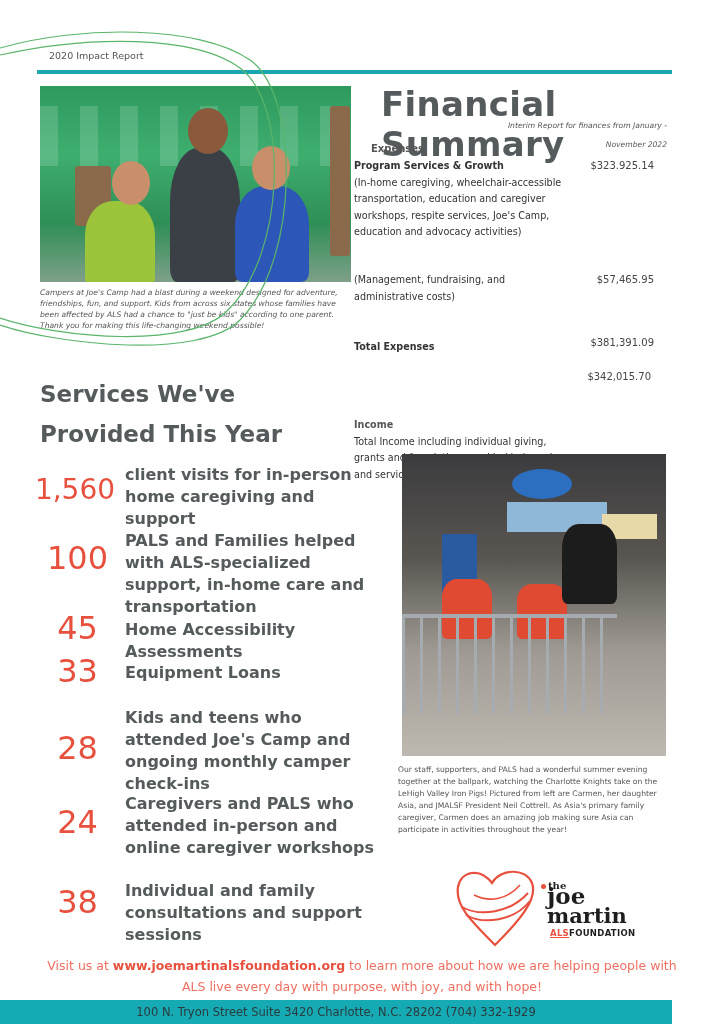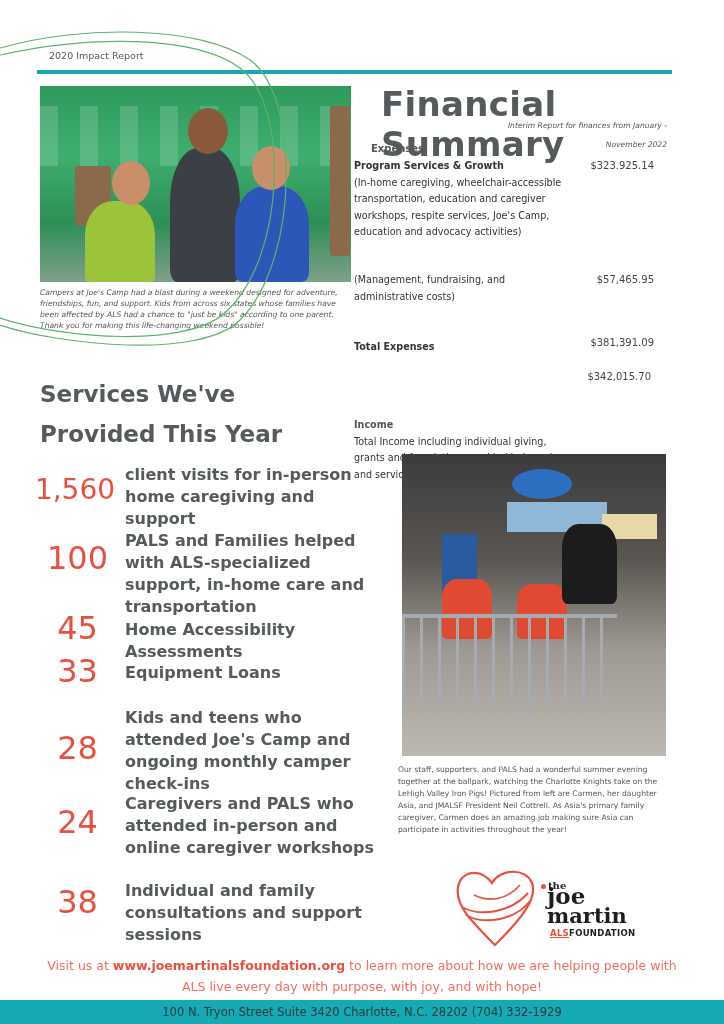--- a/index.html
+++ b/index.html
@@ -46,21 +46,21 @@
   .logo .the { position: absolute; left: 98px; top: 15px; font-size: 10px; font-weight: bold; color: #222; font-family: "DejaVu Serif", serif; }
   .logo .the::before { content: ""; position: absolute; left: -7px; top: 4px; width: 5px; height: 5px; border-radius: 50%; background: #e8503e; }
   .logo .joe { position: absolute; left: 97px; top: 20px; font-size: 23px; font-weight: bold; color: #1e1e1e; font-family: "DejaVu Serif", serif; line-height: 22px; }
   .logo .martin { position: absolute; left: 97px; top: 40px; font-size: 21px; font-weight: bold; color: #1e1e1e; font-family: "DejaVu Serif", serif; line-height: 22px; }
   .logo .alsf { position: absolute; left: 100px; top: 63px; font-size: 8.5px; font-weight: bold; color: #1e1e1e; letter-spacing: 0.3px; }
   .logo .alsf .als { color: #e8503e; text-decoration: underline; }
 
   .visit { position: absolute; left: 40px; top: 955px; width: 644px; text-align: center; font-size: 12.5px; line-height: 21px; color: #ee6f61; }
   .visit .url { font-weight: bold; color: #e8503e; }
 
-  .footer-bar { position: absolute; left: 0; top: 1000px; width: 724px; height: 24px; background: #15aab4; text-align: center; font-size: 11.5px; line-height: 24px; color: #2c3b3d; }
+  .footer-bar { position: absolute; left: 0; top: 1000px; width: 672px; height: 24px; background: #15aab4; text-align: center; font-size: 11.5px; line-height: 24px; color: #2c3b3d; }
 </style>
 </head>
 <body>
 
 <svg class="deco-arcs" viewBox="0 0 400 380">
   <path d="M0,48 C80,25 200,25 250,60 C300,95 300,260 240,320 C200,360 60,345 0,325" fill="none" stroke="#5ab56a" stroke-width="1.2"></path>
   <path d="M0,55 C90,35 195,35 240,68 C290,105 285,255 228,310 C190,350 60,338 0,318" fill="none" stroke="#5ab56a" stroke-width="1.2"></path>
 </svg>
 
 <div class="report-label">2020 Impact Report</div>

